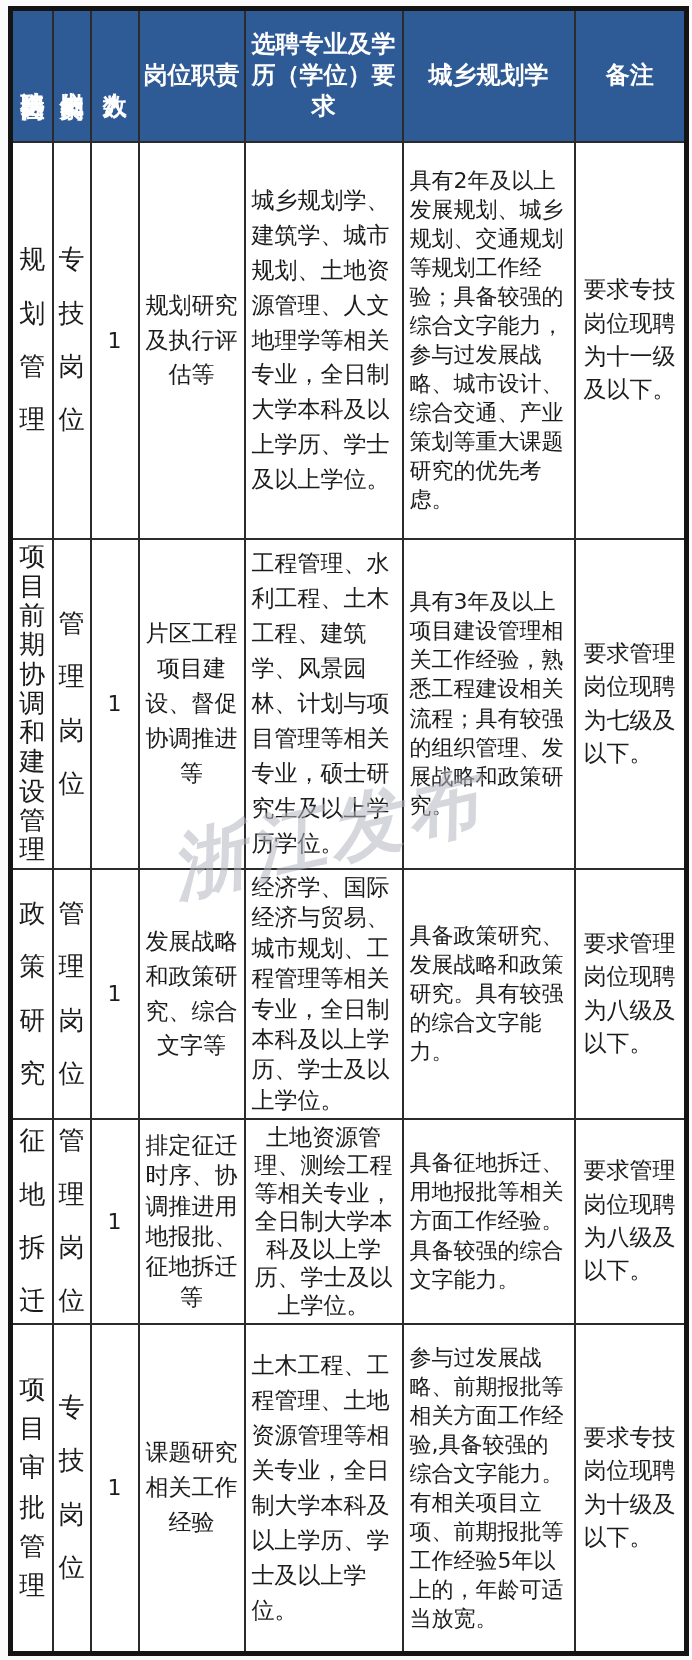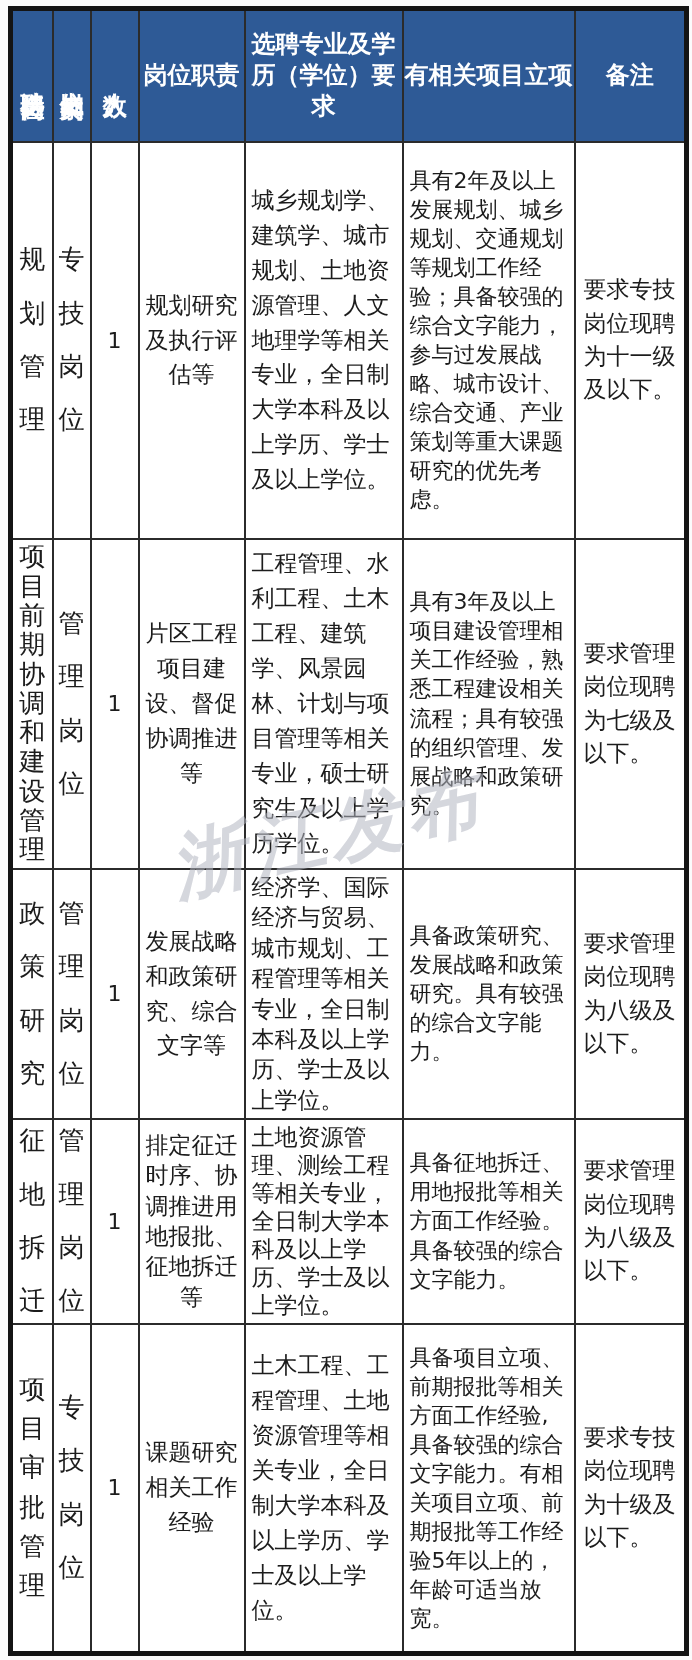--- a/index.html
+++ b/index.html
@@ -59,21 +59,21 @@
   .v-split div{line-height:1.05;}
 
   td.num{text-align:center;font-size:22px;}
   td.duties{text-align:center;padding:2px 4px;}
   td.edu{padding:2px 6px;}
   td.qual{padding:2px 6px;font-size:22px;border-radius:26px;}
   td.remark{padding:2px 8px;line-height:1.45;}
 
   .lh-a{line-height:1.52;}
   .lh-b{line-height:1.32;}
-  .lh-c{line-height:1.22;}
+  .lh-c{line-height:1.22;text-align:center;}
 
   .watermark{
     position:absolute;
     left:168px;top:772px;
     width:380px;
     font-size:74px;
     font-weight:bold;
     font-style:italic;
     letter-spacing:6px;
     color:#b4b7c2;
@@ -99,21 +99,21 @@
         <col style="width:172px">
       <col style="width:112px">
     </colgroup>
     <thead>
       <tr>
         <th><span class="vtext">选聘岗位</span></th>
         <th><span class="vtext">岗位类别</span></th>
         <th><span class="vtext">人数</span></th>
         <th><span>岗位职责</span></th>
         <th><span>选聘专业及学历（学位）要求</span></th>
-        <th><span>有相关项目立项</span></th>
+        <th><span>城乡规划学</span></th>
         <th><span>备注</span></th>
       </tr>
     </thead>
     <tbody>
       <tr>
         <td>
             <div class="v-split" style="gap: 26px;">
               <div>规</div>
               <div>划</div>
               <div>管</div>
@@ -225,20 +225,20 @@
             <div class="v-split" style="gap: 26px;">
               <div>专</div>
               <div>技</div>
               <div>岗</div>
               <div>位</div>
             </div>
           </td>
         <td class="num">1</td>
         <td class="duties lh-a">课题研究相关工作经验</td>
         <td class="edu lh-a">土木工程、工程管理、土地资源管理等相关专业，全日制大学本科及以上学历、学士及以上学位。</td>
-        <td class="qual lh-b">具备项目立项、前期报批等相关方面工作经验,具备较强的综合文字能力。有相关项目立项、前期报批等工作经验5年以上的，年龄可适当放宽。</td>
+        <td class="qual lh-b">参与过发展战略、前期报批等相关方面工作经验,具备较强的综合文字能力。有相关项目立项、前期报批等工作经验5年以上的，年龄可适当放宽。</td>
         <td class="remark">要求专技岗位现聘为十级及以下。</td>
       </tr>
     </tbody>
   </table>
 
   <div class="watermark">浙江发布</div>
 </div>
 
 </body></html>

